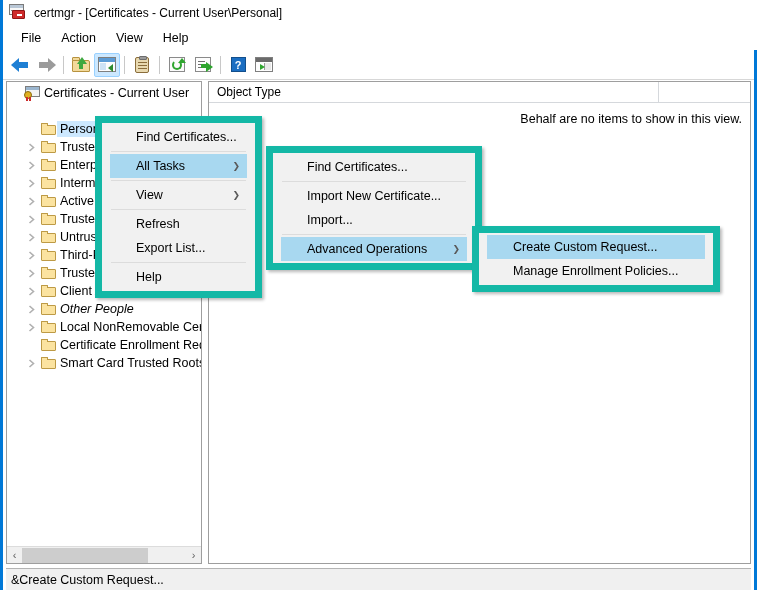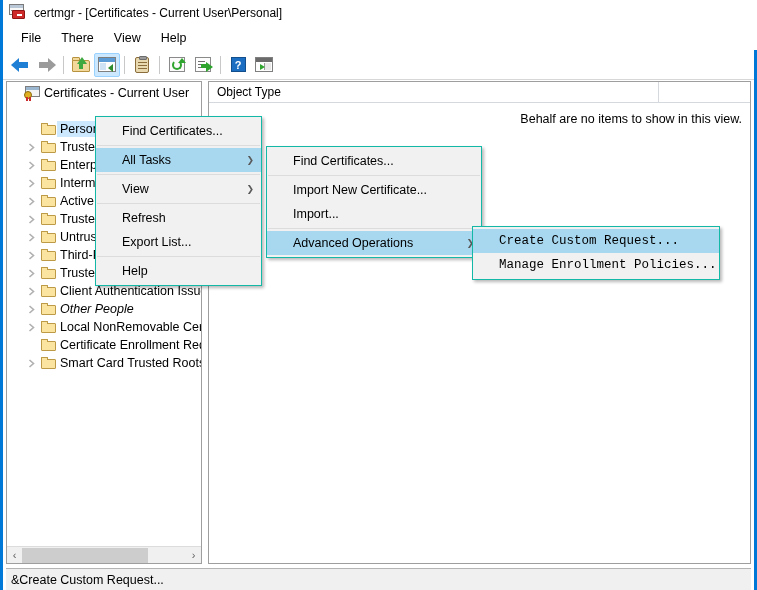--- a/index.html
+++ b/index.html
@@ -126,56 +126,56 @@
     position:absolute;left:0;right:0;top:30px;text-align:right;padding-right:8px;font-size:12.5px;color:#000;
   }
   
   .statusbar{
     position:absolute;left:3px;right:3px;bottom:0;height:22px;
     background:#f0f0f0;border-top:1px solid #b4b4b4;box-sizing:border-box;
     display:flex;align-items:center;padding-left:5px;font-size:12.5px;
   }
   
   .menu{
-    position:absolute;background:#f1f1f1;border:1px solid #14b8a6;
-    box-shadow:2px 2px 3px rgba(0,0,0,0.28);padding:2px 0;box-sizing:border-box;
+    position:absolute;background:#f1f1f1;border:7px solid #14b8a6;
+    box-shadow:2px 2px 3px rgba(0,0,0,0.28);padding:2px 8px;box-sizing:border-box;
   }
   .menu .mrow{
     height:24px;display:flex;align-items:center;position:relative;
     padding-left:26px;padding-right:22px;font-size:12.5px;white-space:nowrap;cursor:default;
   }
   .menu .mrow.hl{background:#a8d8f0;}
   .menu .msep{height:1px;background:#dcdcdc;margin:2px 1px;}
   .menu .sub-arrow{
     position:absolute;right:7px;top:50%;margin-top:-4px;color:#5a5a5a;font-size:9px;line-height:8px;
   }
   #menu1{left:92px;top:116px;width:167px;}
   #menu2{left:263px;top:146px;width:216px;}
-  #menu3{left:469px;top:226px;width:248px;font-family:Liberation Mono, monospace;}
+  #menu3{left:469px;top:226px;width:248px;}
 </style>
 </head>
 <body>
 
 <div class="window">
 
   <div class="titlebar">
     <div class="tb-icon">
       <div class="icon-certmgr">
         <div class="win"></div>
         <div class="winbar"></div>
         <div class="ln" style="left:2px;top:6px;width:6px;"></div>
         <div class="card"></div>
       </div>
     </div>
     <div class="title-text">certmgr - [Certificates - Current User\Personal]</div>
   </div>
 
   <div class="menubar">
     <div class="mi">File</div>
-    <div class="mi">There</div>
+    <div class="mi">Action</div>
     <div class="mi">View</div>
     <div class="mi">Help</div>
   </div>
 
   <div class="toolbar">
     <div class="tbtn">
       <span class="arrow left">
         <span class="head"></span>
           <span class="shaft"></span>
       </span>

